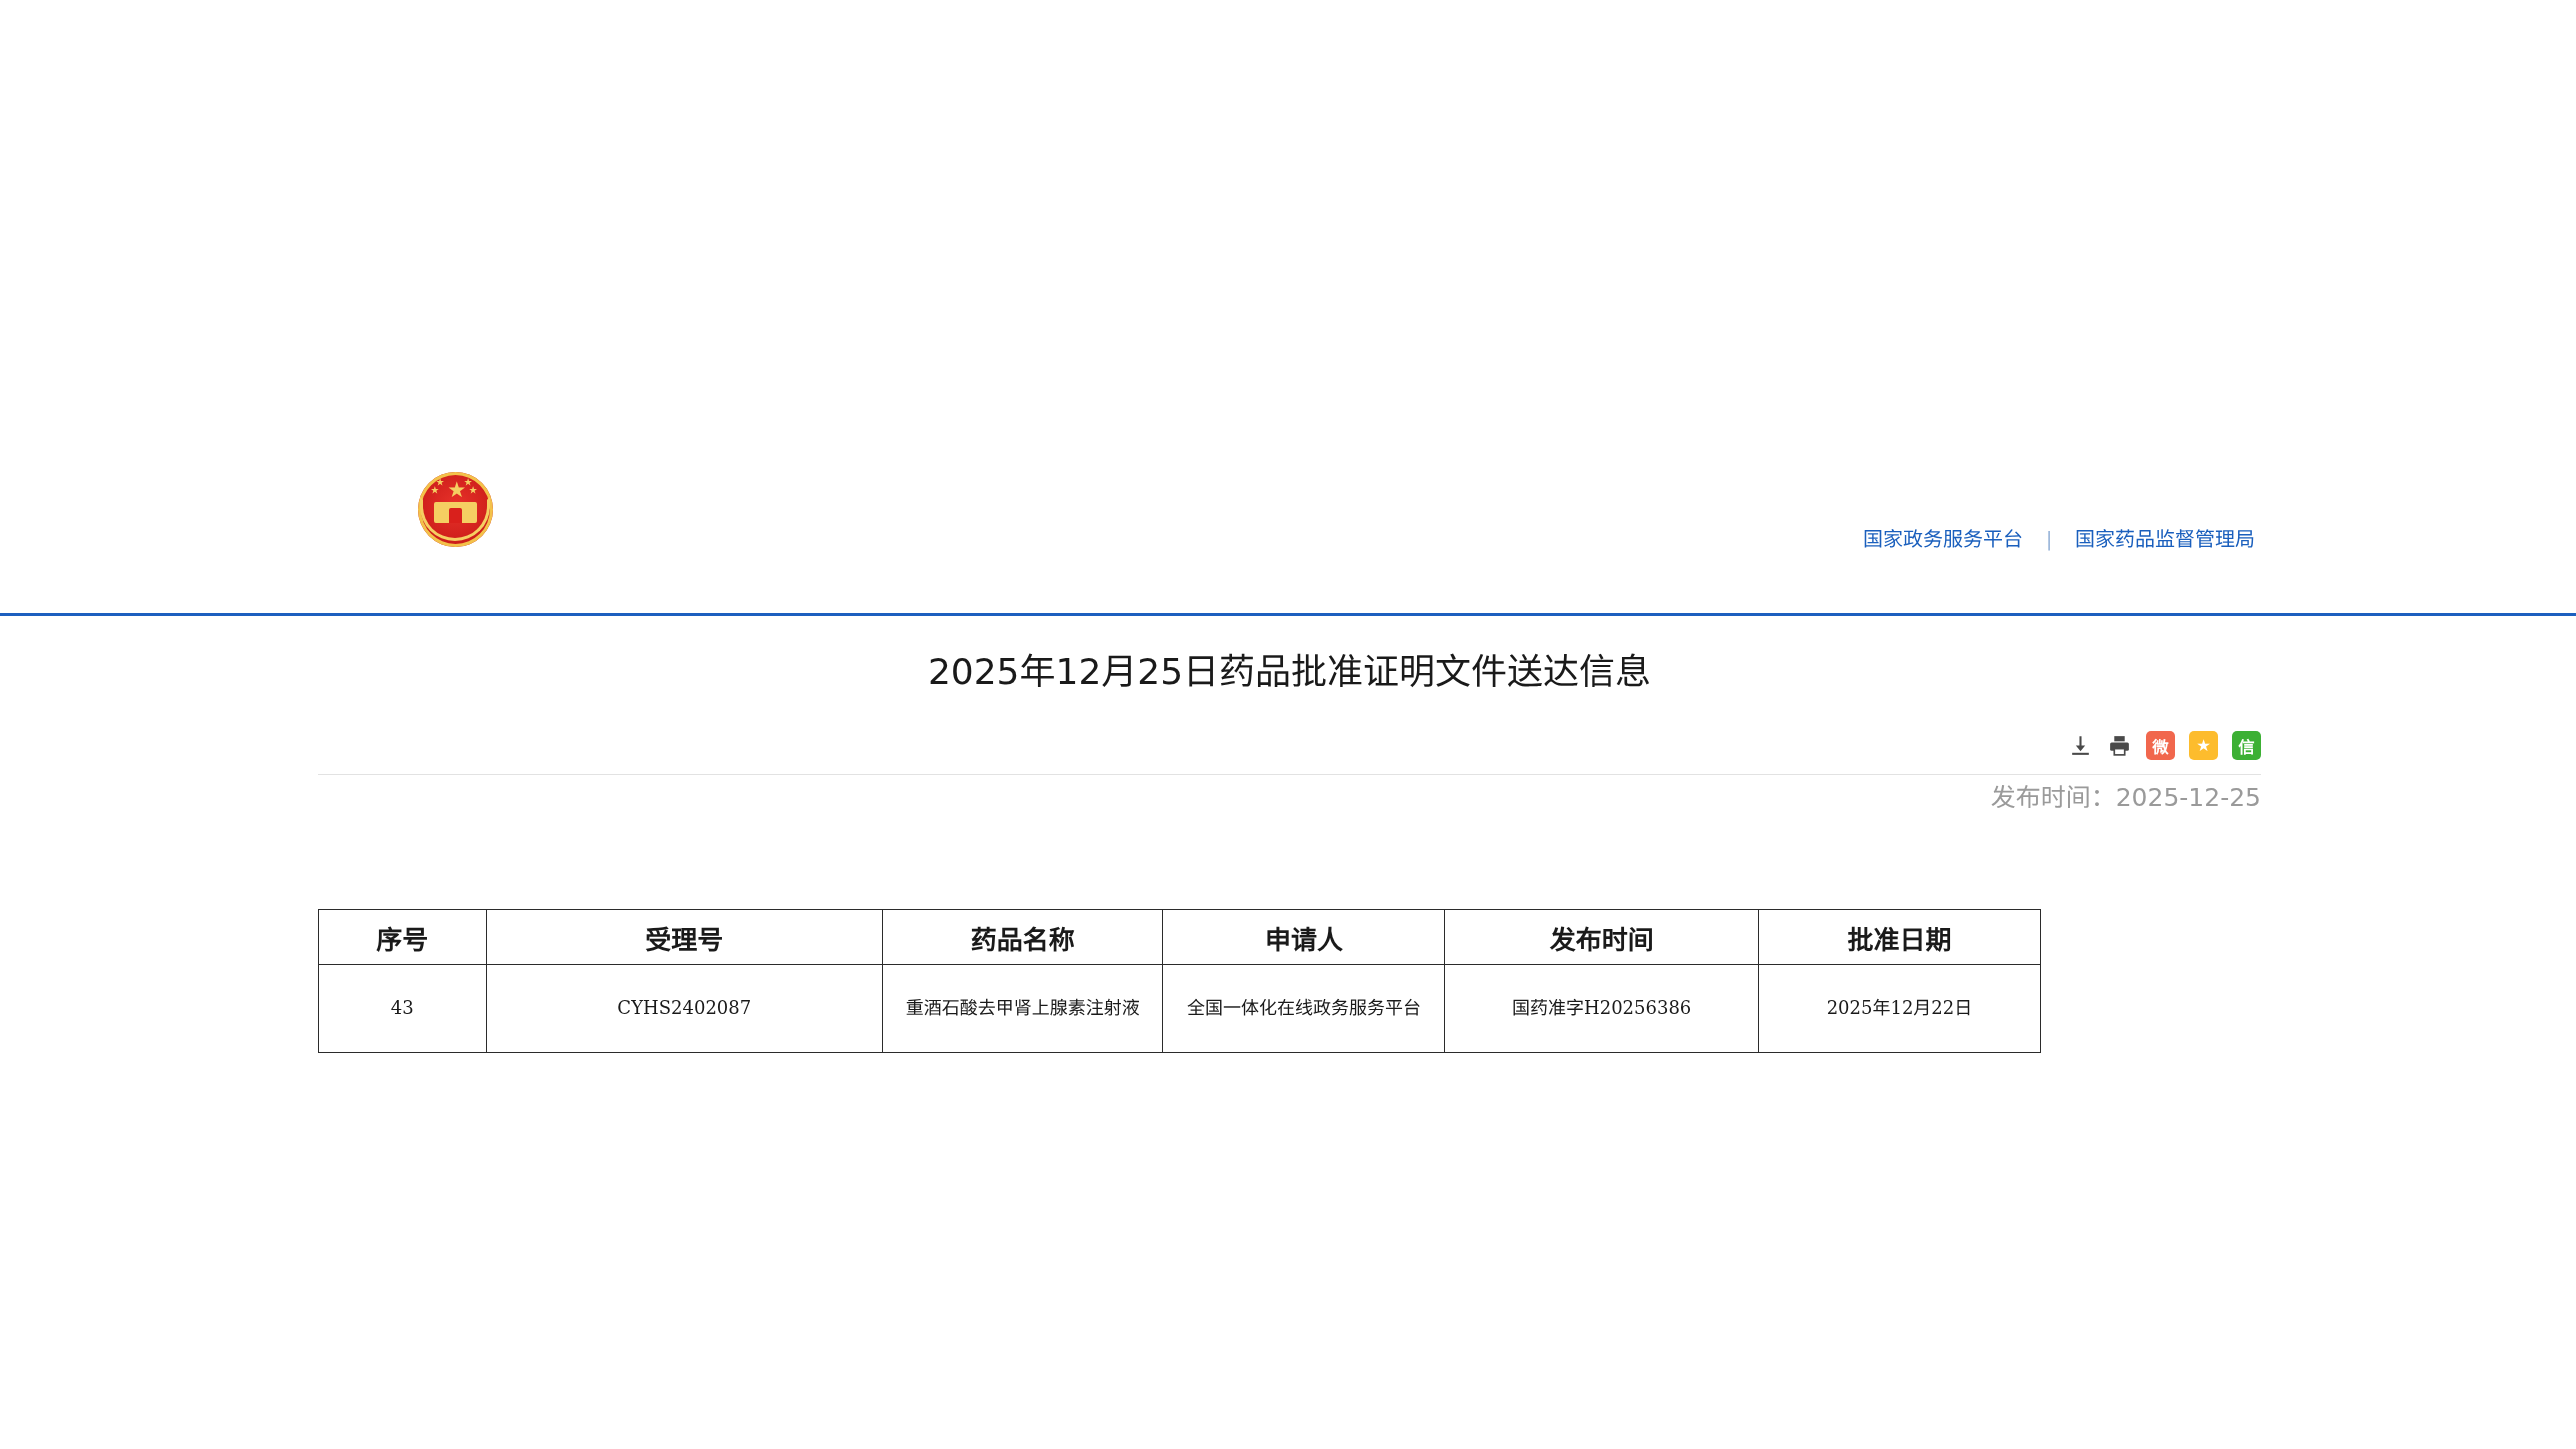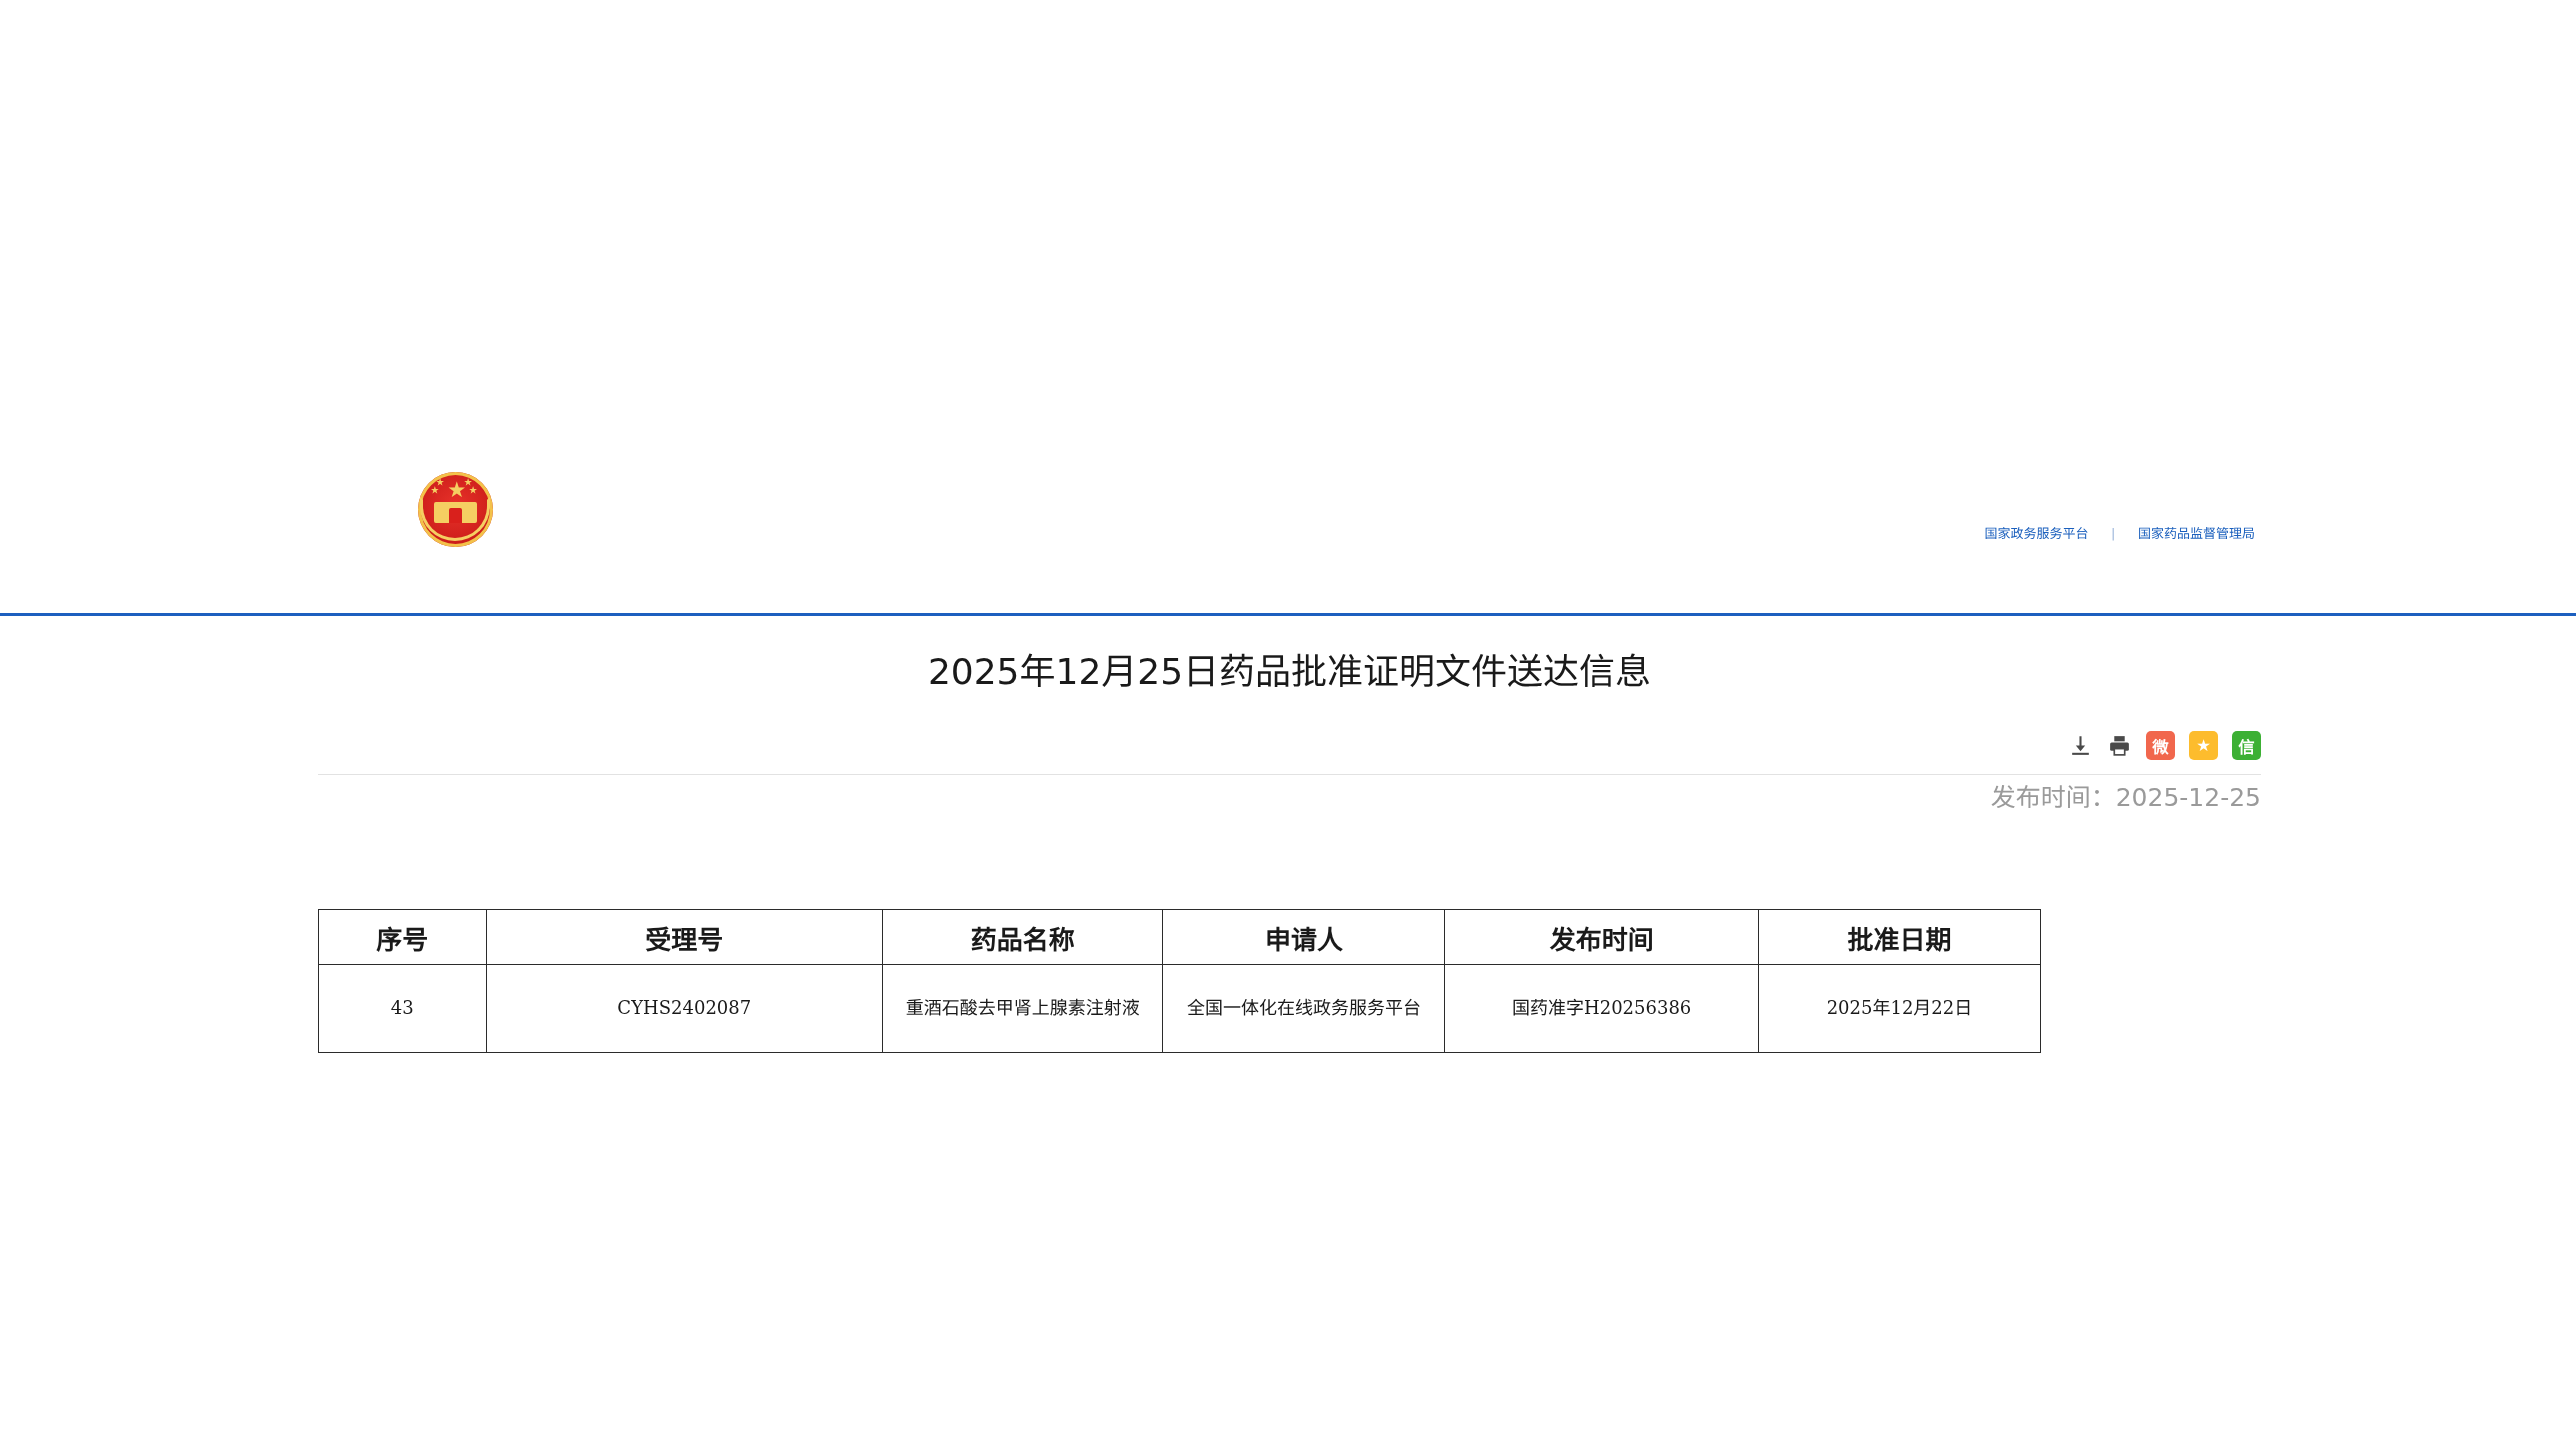--- a/index.html
+++ b/index.html
@@ -117,21 +117,21 @@
     white-space: nowrap;
     font-family: "DejaVu Sans", sans-serif;
   }
   .brand-title .red { color: #c4161c; }
   .brand-title .blue { color: #1a5fbd; }
 
   .header-links {
     position: absolute;
     right: 321px;
     top: 523px;
-    font-size: 13px;
+    font-size: 20px;
     color: #1a5fbd;
     white-space: nowrap;
     font-family: "DejaVu Sans", sans-serif;
   }
   .header-links a {
     color: #1a5fbd;
     text-decoration: none;
   }
   .header-links .sep {
     color: #9bb6da;

